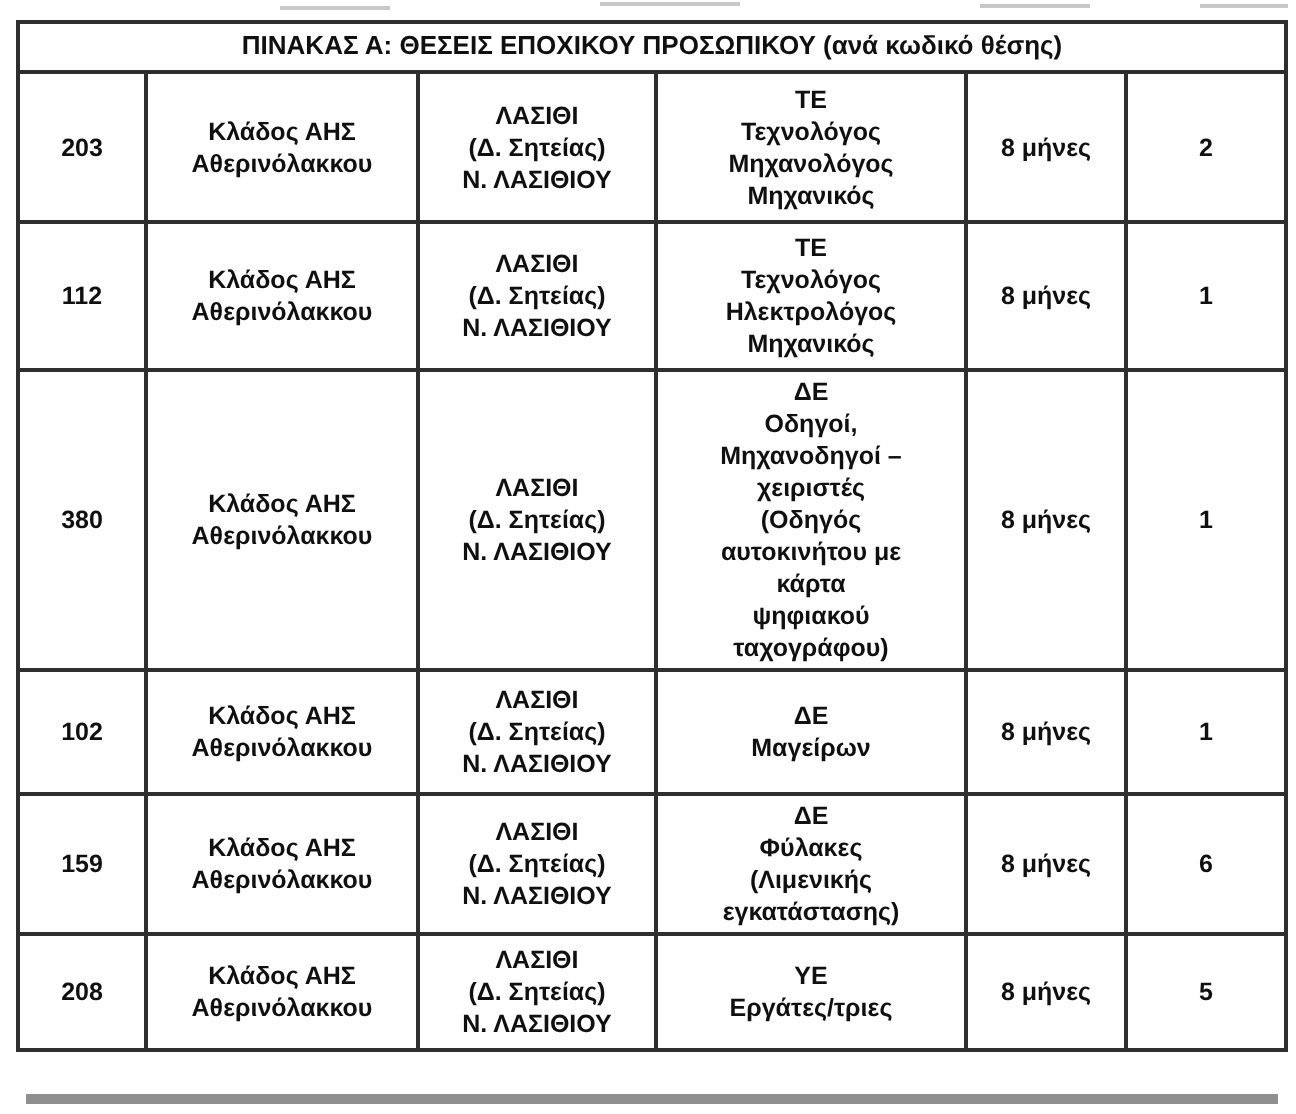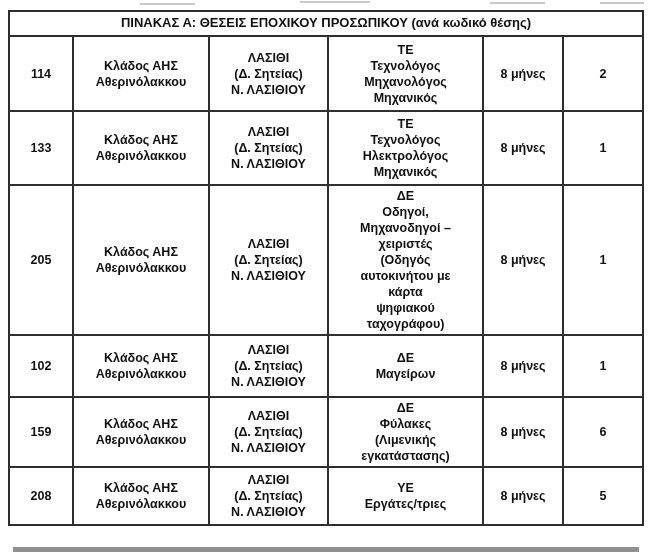--- a/index.html
+++ b/index.html
@@ -64,49 +64,49 @@
       <col style="width:80px">
       <col style="width:80px">
     </colgroup>
     <thead>
       <tr class="title-row">
         <th colspan="6">ΠΙΝΑΚΑΣ Α: ΘΕΣΕΙΣ ΕΠΟΧΙΚΟΥ ΠΡΟΣΩΠΙΚΟΥ (ανά κωδικό θέσης)</th>
       </tr>
     </thead>
     <tbody>
       <tr class="r-203">
-        <td>114</td>
+        <td>203</td>
         <td>Κλάδος ΑΗΣ
 Αθερινόλακκου</td>
         <td>ΛΑΣΙΘΙ
 (Δ. Σητείας)
 Ν. ΛΑΣΙΘΙΟΥ</td>
         <td>ΤΕ
 Τεχνολόγος
 Μηχανολόγος
 Μηχανικός</td>
         <td>8 μήνες</td>
         <td>2</td>
       </tr>
       <tr class="r-204">
-        <td>133</td>
+        <td>112</td>
         <td>Κλάδος ΑΗΣ
 Αθερινόλακκου</td>
         <td>ΛΑΣΙΘΙ
 (Δ. Σητείας)
 Ν. ΛΑΣΙΘΙΟΥ</td>
         <td>ΤΕ
 Τεχνολόγος
 Ηλεκτρολόγος
 Μηχανικός</td>
         <td>8 μήνες</td>
         <td>1</td>
       </tr>
       <tr class="r-205">
-        <td>205</td>
+        <td>380</td>
         <td>Κλάδος ΑΗΣ
 Αθερινόλακκου</td>
         <td>ΛΑΣΙΘΙ
 (Δ. Σητείας)
 Ν. ΛΑΣΙΘΙΟΥ</td>
         <td>ΔΕ
 Οδηγοί,
 Μηχανοδηγοί –
 χειριστές
 (Οδηγός

